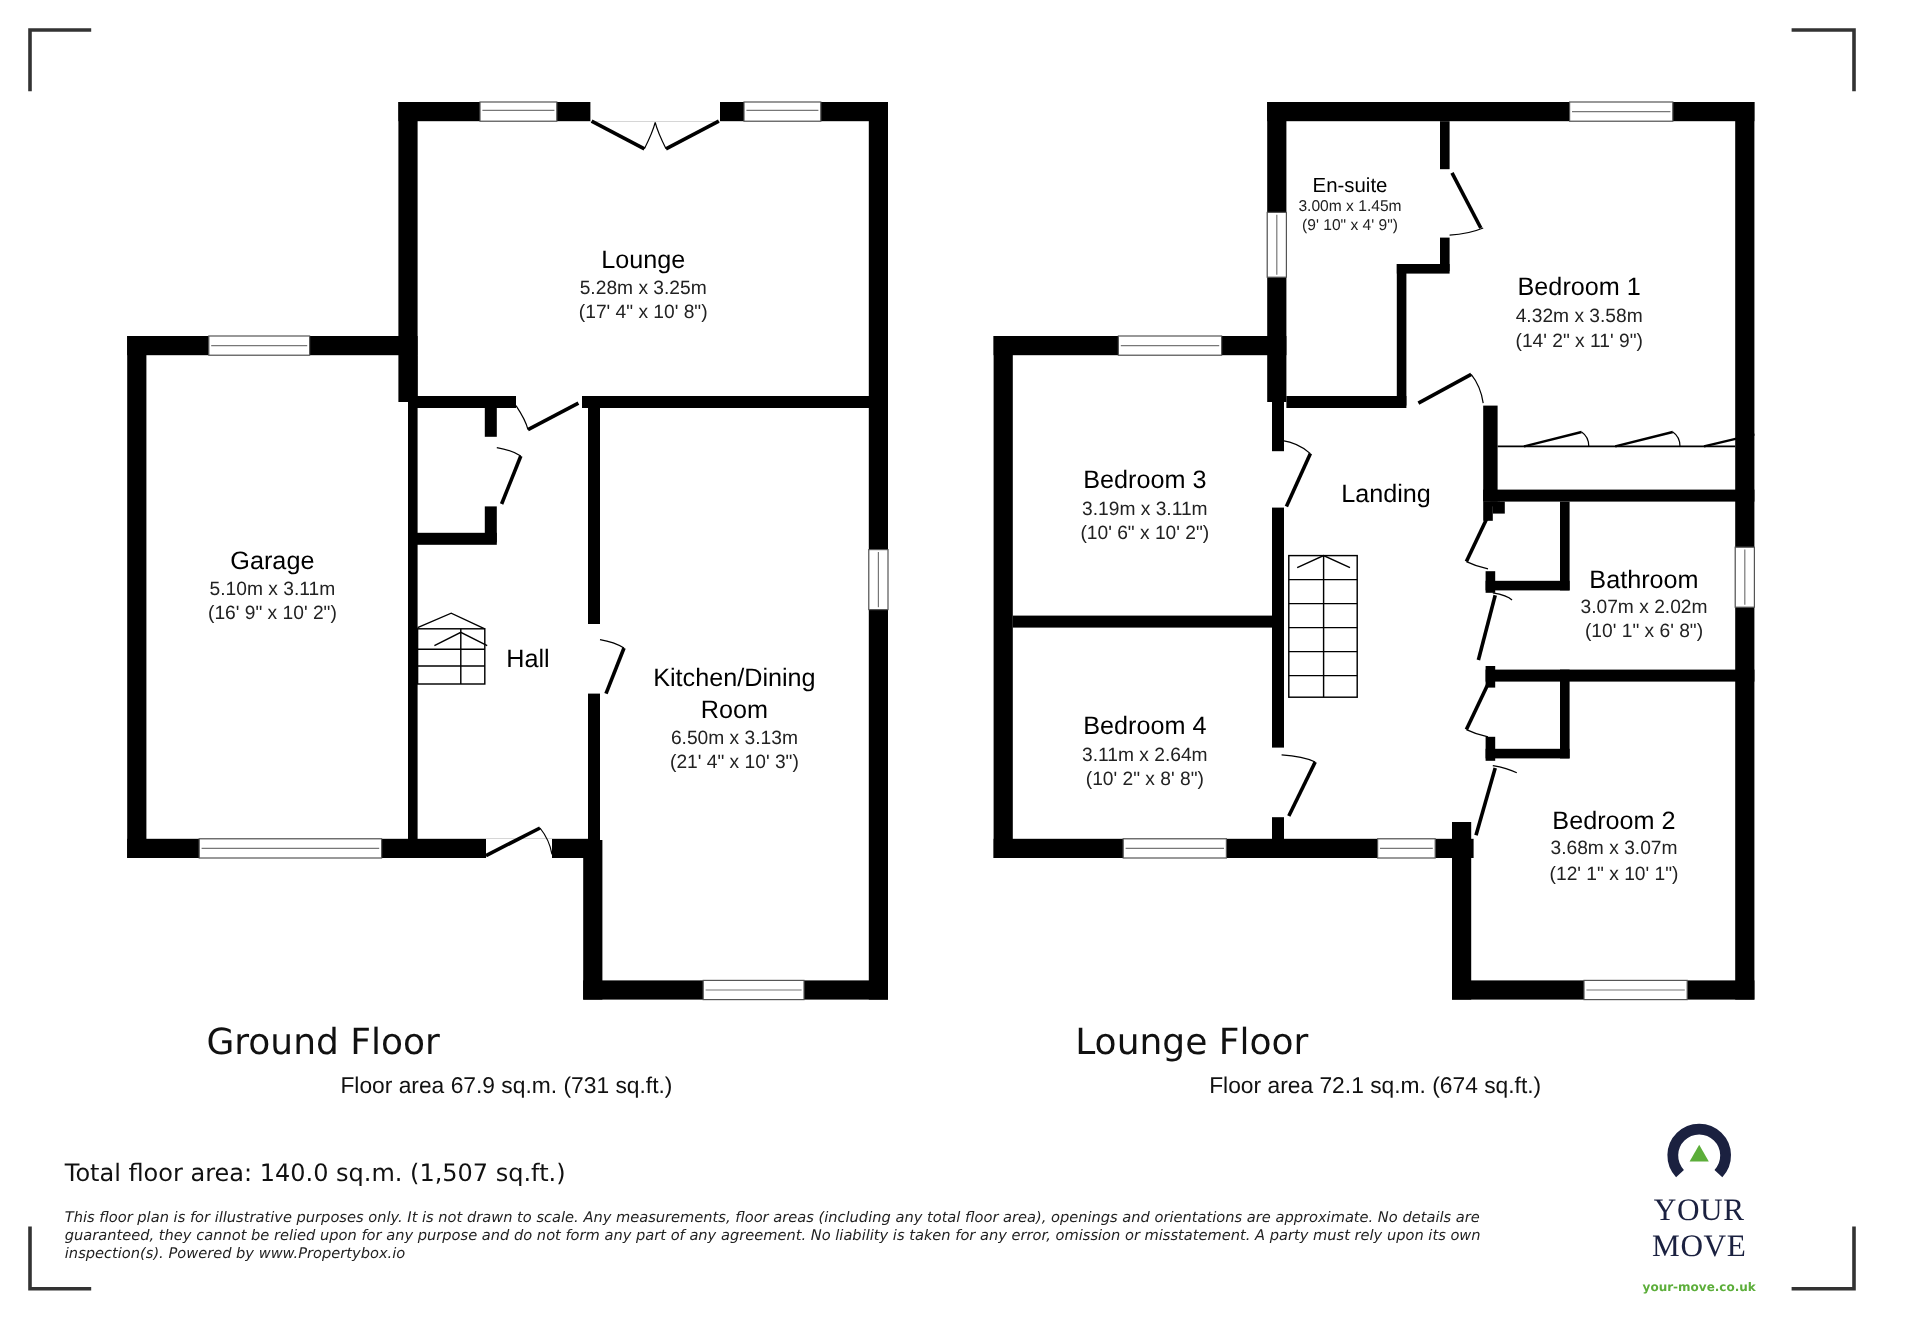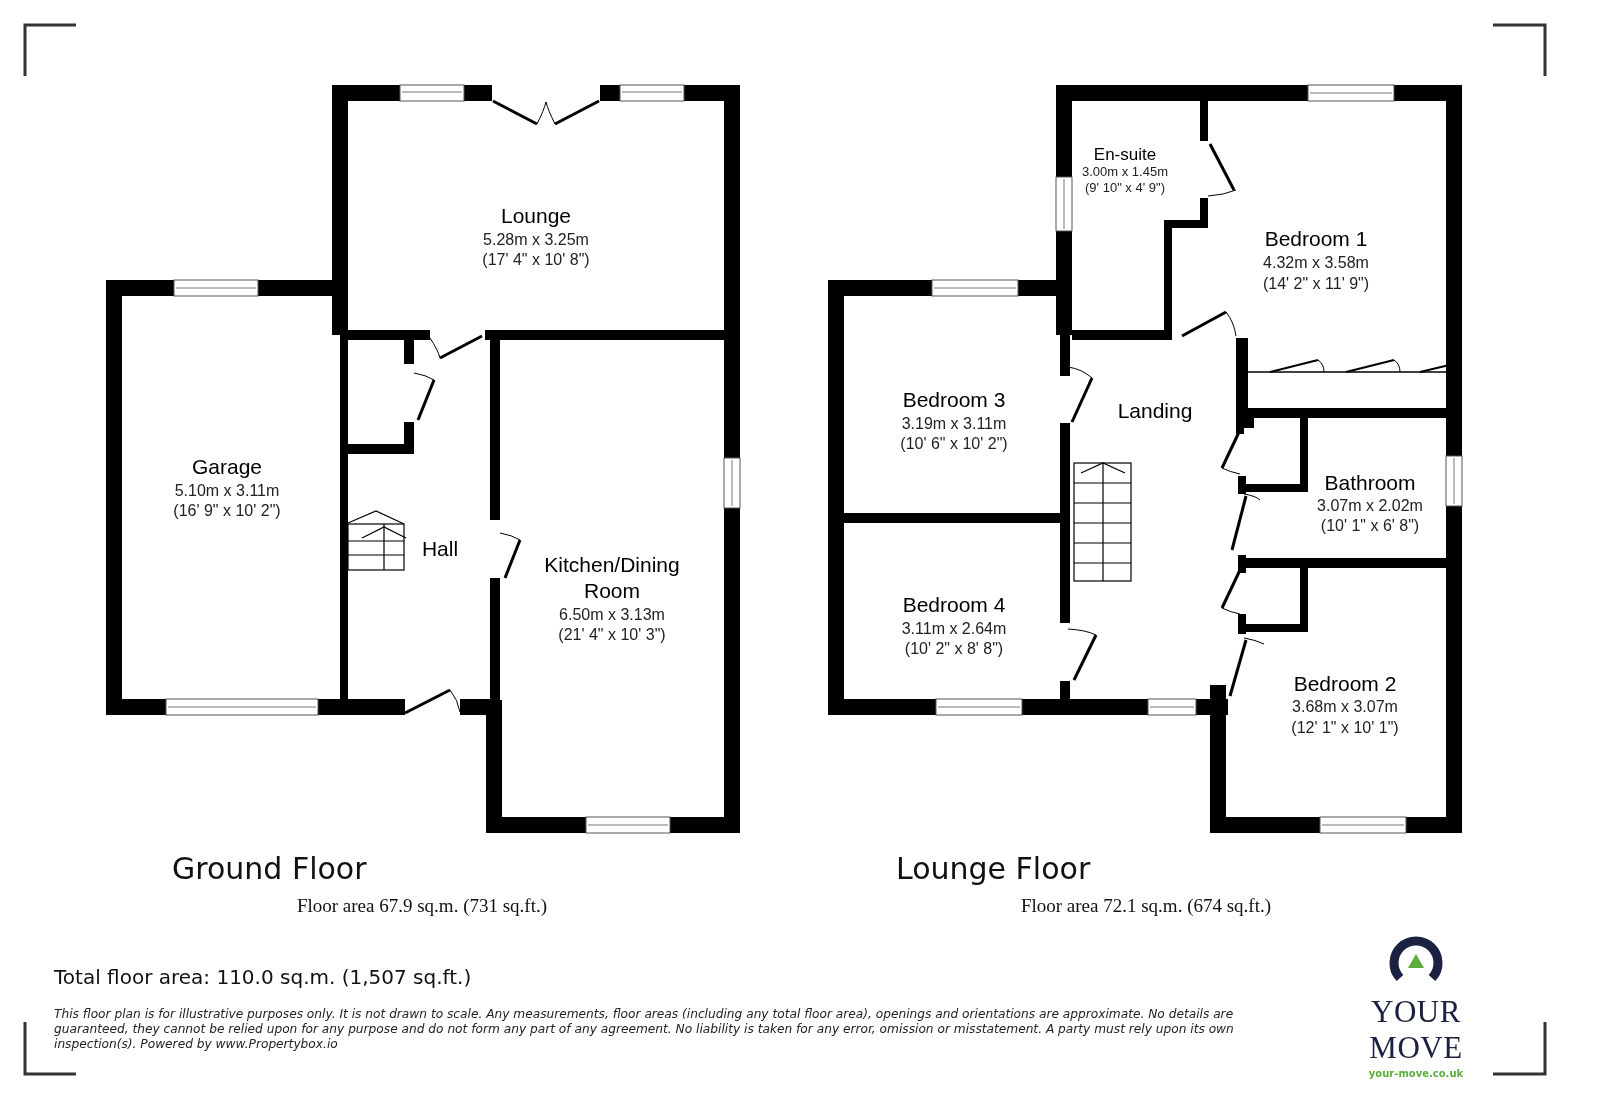--- a/index.html
+++ b/index.html
@@ -10,26 +10,26 @@
   .winline { stroke: #777; stroke-width: 1; }
   .door { stroke: #000; stroke-width: 3; fill: none; }
   .arc { stroke: #000; stroke-width: 1; fill: none; }
   .stair { stroke: #000; stroke-width: 1.2; fill: none; }
   .room-name { font-family: "Liberation Sans", sans-serif; font-size: 21px; fill: #000; text-anchor: middle; }
   .room-dim { font-family: "Liberation Sans", sans-serif; font-size: 16px; fill: #222; text-anchor: middle; }
   .room-dim-sm { font-family: "Liberation Sans", sans-serif; font-size: 13px; fill: #222; text-anchor: middle; }
   .room-name-sm { font-family: "Liberation Sans", sans-serif; font-size: 17px; fill: #000; text-anchor: middle; }
   .corner { stroke: #333; stroke-width: 3; fill: none; }
   .floor-title { position: absolute; font-family: "DejaVu Sans", sans-serif; font-size: 30px; width: 500px; }
-  .floor-area { position: absolute; font-family: Liberation Serif, serif; font-size: 19px; text-align: center; width: 500px; }
+  .floor-area { position: absolute; font-family: Liberation Sans, sans-serif; font-size: 19px; text-align: center; width: 500px; }
   .total { position: absolute; left: 54px; top: 965px; font-family: "DejaVu Sans", sans-serif; font-size: 20px; }
   .disclaimer { position: absolute; left: 54px; top: 1007px; width: 1230px; font-family: "DejaVu Sans", sans-serif; font-size: 12.2px; line-height: 15px; color: #222; font-style: italic; }
   .logo { position: absolute; left: 1336px; top: 932px; width: 160px; text-align: center; }
-  .logo-text { font-family: "Liberation Serif", serif; font-size: 31px; color: #1b2140; letter-spacing: 0.5px; margin-top: 2px; }
-  .logo-url { font-family: "DejaVu Sans", sans-serif; font-size: 10px; color: #5cae3a; font-weight: bold; margin-top: 2px; }
+  .logo-text { font-family: "Liberation Serif", serif; font-size: 26px; color: #1b2140; letter-spacing: 0.5px; margin-top: 2px; }
+  .logo-url { font-family: "DejaVu Sans", sans-serif; font-size: 10px; color: #5cae3a; font-weight: bold; margin-top: 14px; }
 </style>
 </head>
 <body>
 
 <svg class="plan" width="1600" height="1119" viewBox="0 0 1600 1119" xmlns="http://www.w3.org/2000/svg">
 
   <g>
     <polyline class="corner" points="25,76 25,25 76,25"></polyline>
     <polyline class="corner" points="1493,25 1545,25 1545,76"></polyline>
     <polyline class="corner" points="25,1022 25,1074 76,1074"></polyline>
@@ -225,21 +225,21 @@
     <text class="room-dim" x="1345" y="712">3.68m x 3.07m</text>
     <text class="room-dim" x="1345" y="733">(12' 1" x 10' 1")</text>
   </g>
 </svg>
 
 <div class="floor-title" style="left:172px; top:851px;">Ground Floor</div>
 <div class="floor-area" style="left:172px; top:895px;">Floor area 67.9 sq.m. (731 sq.ft.)</div>
 <div class="floor-title" style="left:896px; top:851px;">Lounge Floor</div>
 <div class="floor-area" style="left:896px; top:895px;">Floor area 72.1 sq.m. (674 sq.ft.)</div>
 
-<div class="total">Total floor area: 110.0 sq.m. (1,507 sq.ft.)</div>
+<div class="total">Total floor area: 140.0 sq.m. (1,507 sq.ft.)</div>
 <div class="disclaimer">This floor plan is for illustrative purposes only. It is not drawn to scale. Any measurements, floor areas (including any total floor area), openings and orientations are approximate. No details are guaranteed, they cannot be relied upon for any purpose and do not form any part of any agreement. No liability is taken for any error, omission or misstatement. A party must rely upon its own inspection(s). Powered by www.Propertybox.io</div>
 
 <div class="logo">
   <svg width="60" height="56" viewBox="0 0 60 56">
     <path d="M14,46 A22,22 0 1 1 46,46" fill="none" stroke="#1b2140" stroke-width="9" stroke-linecap="butt"></path>
     <polygon points="30,22 38,36 22,36" fill="#5cae3a"></polygon>
   </svg>
   <div class="logo-text">YOUR MOVE</div>
   <div class="logo-url">your-move.co.uk</div>
 </div>

